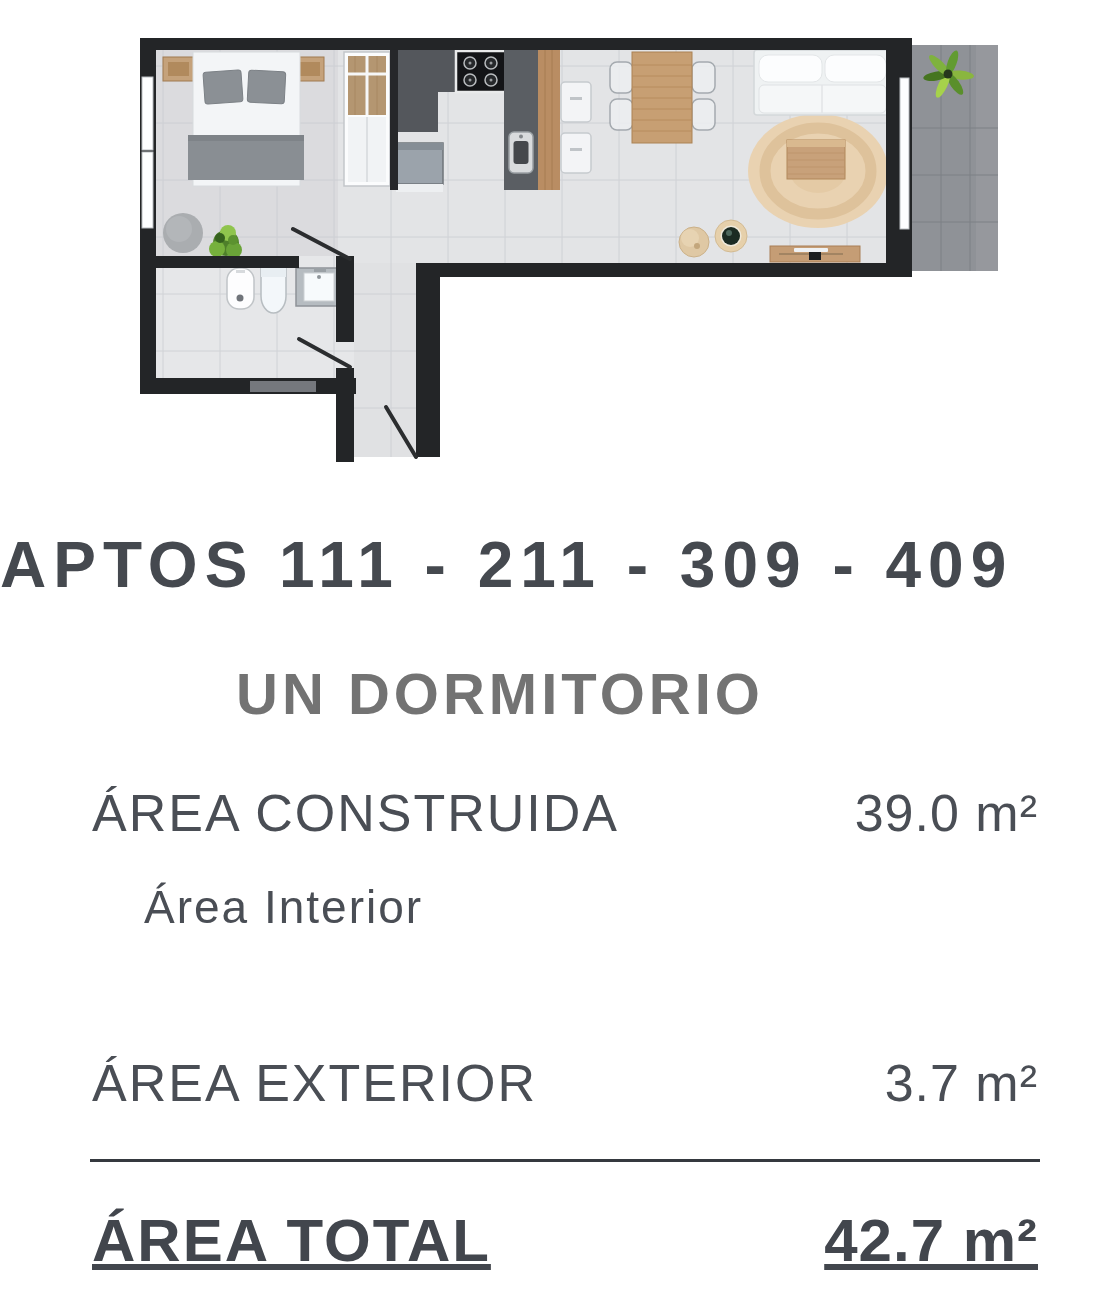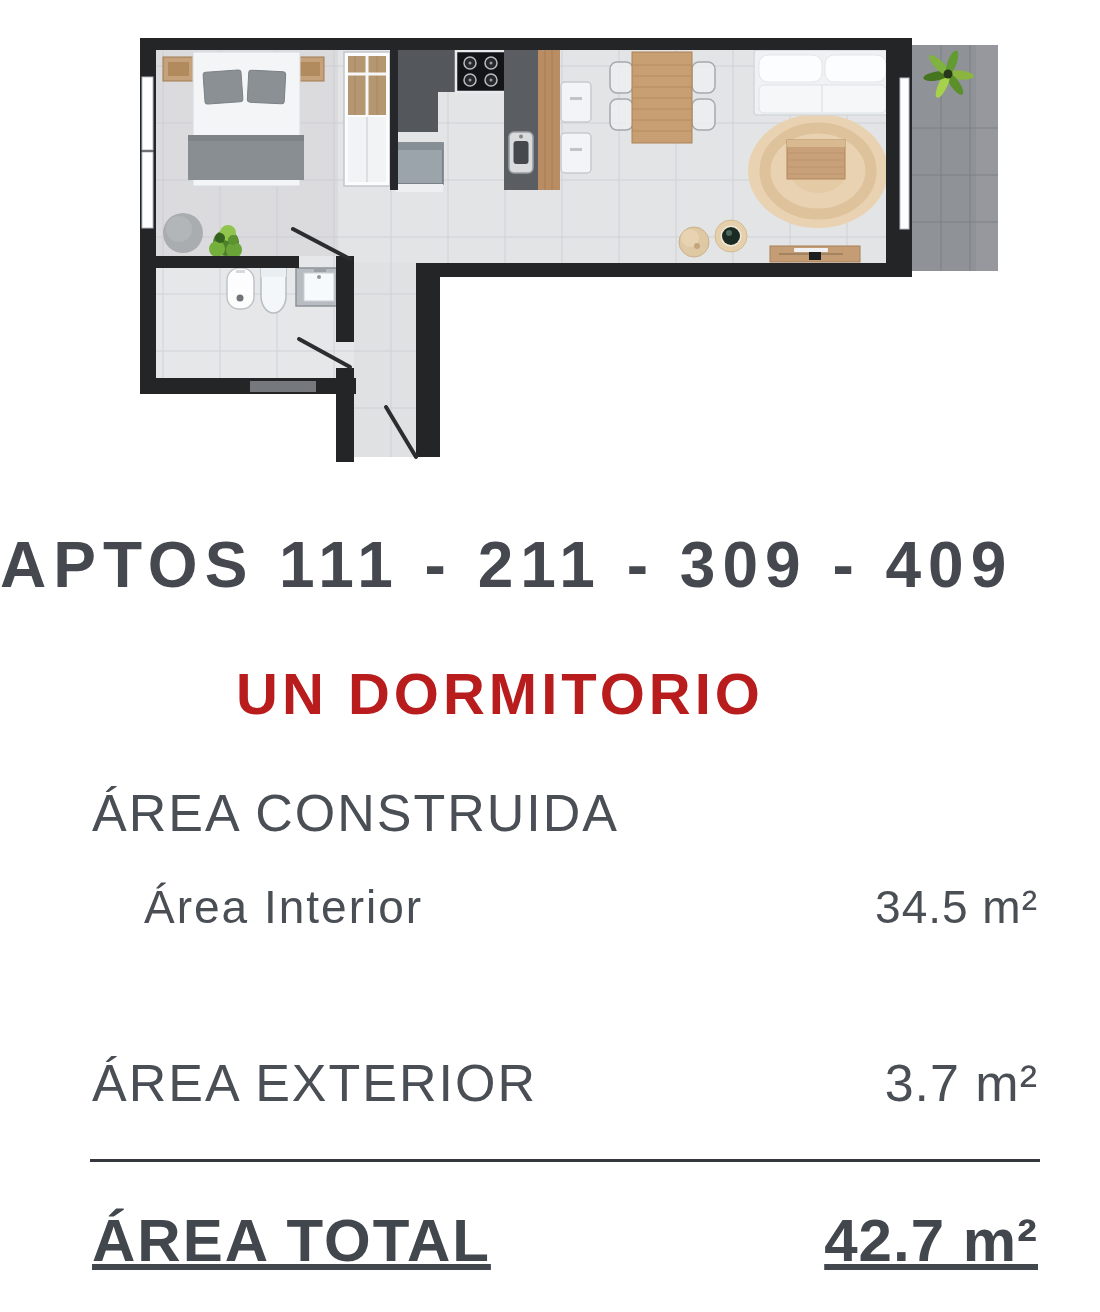--- a/index.html
+++ b/index.html
@@ -13,21 +13,21 @@
   }
   .plan-wrap{position:absolute;left:0;top:0;width:1100px;height:500px;}
   .title{
     position:absolute;left:0;top:528px;width:983px;
     text-align:center;font-size:64px;font-weight:700;
     letter-spacing:7px;color:#45494f;white-space:nowrap;
   }
   .subtitle{
     position:absolute;left:0;top:660px;width:1000px;
     text-align:center;font-size:58px;font-weight:700;
-    letter-spacing:4px;color:#b91c1c;white-space:nowrap;
+    letter-spacing:4px;color:#737373;white-space:nowrap;
   }
   .row{
     position:absolute;left:92px;right:62px;
     display:flex;justify-content:space-between;align-items:flex-end;
     white-space:nowrap;
   }
   .row .lbl{letter-spacing:2px;}
   .row .val{letter-spacing:1px;}
   .row-primary{font-size:52px;font-weight:400;color:#4a4e55;}
   .row-sub{font-size:46px;font-weight:400;color:#4a4e55;padding-left:52px;}
@@ -290,24 +290,24 @@
     <line x1="386" y1="407" x2="416" y2="457"></line>
   </g>
 </svg>
 </div>
 
 <div class="title">APTOS 111 - 211 - 309 - 409</div>
 <div class="subtitle">UN DORMITORIO</div>
 
 <div class="row row-primary row-construida">
   <span class="lbl">ÁREA CONSTRUIDA</span>
+  <span class="val">39.0 m²</span>
 </div>
 <div class="row row-sub row-interior">
   <span class="lbl">Área Interior</span>
-  <span class="val">34.5 m²</span>
 </div>
 <div class="row row-sub row-muros">
 </div>
 <div class="row row-primary row-exterior">
   <span class="lbl">ÁREA EXTERIOR</span>
   <span class="val">3.7 m²</span>
 </div>
 
 <div class="divider"></div>
 

